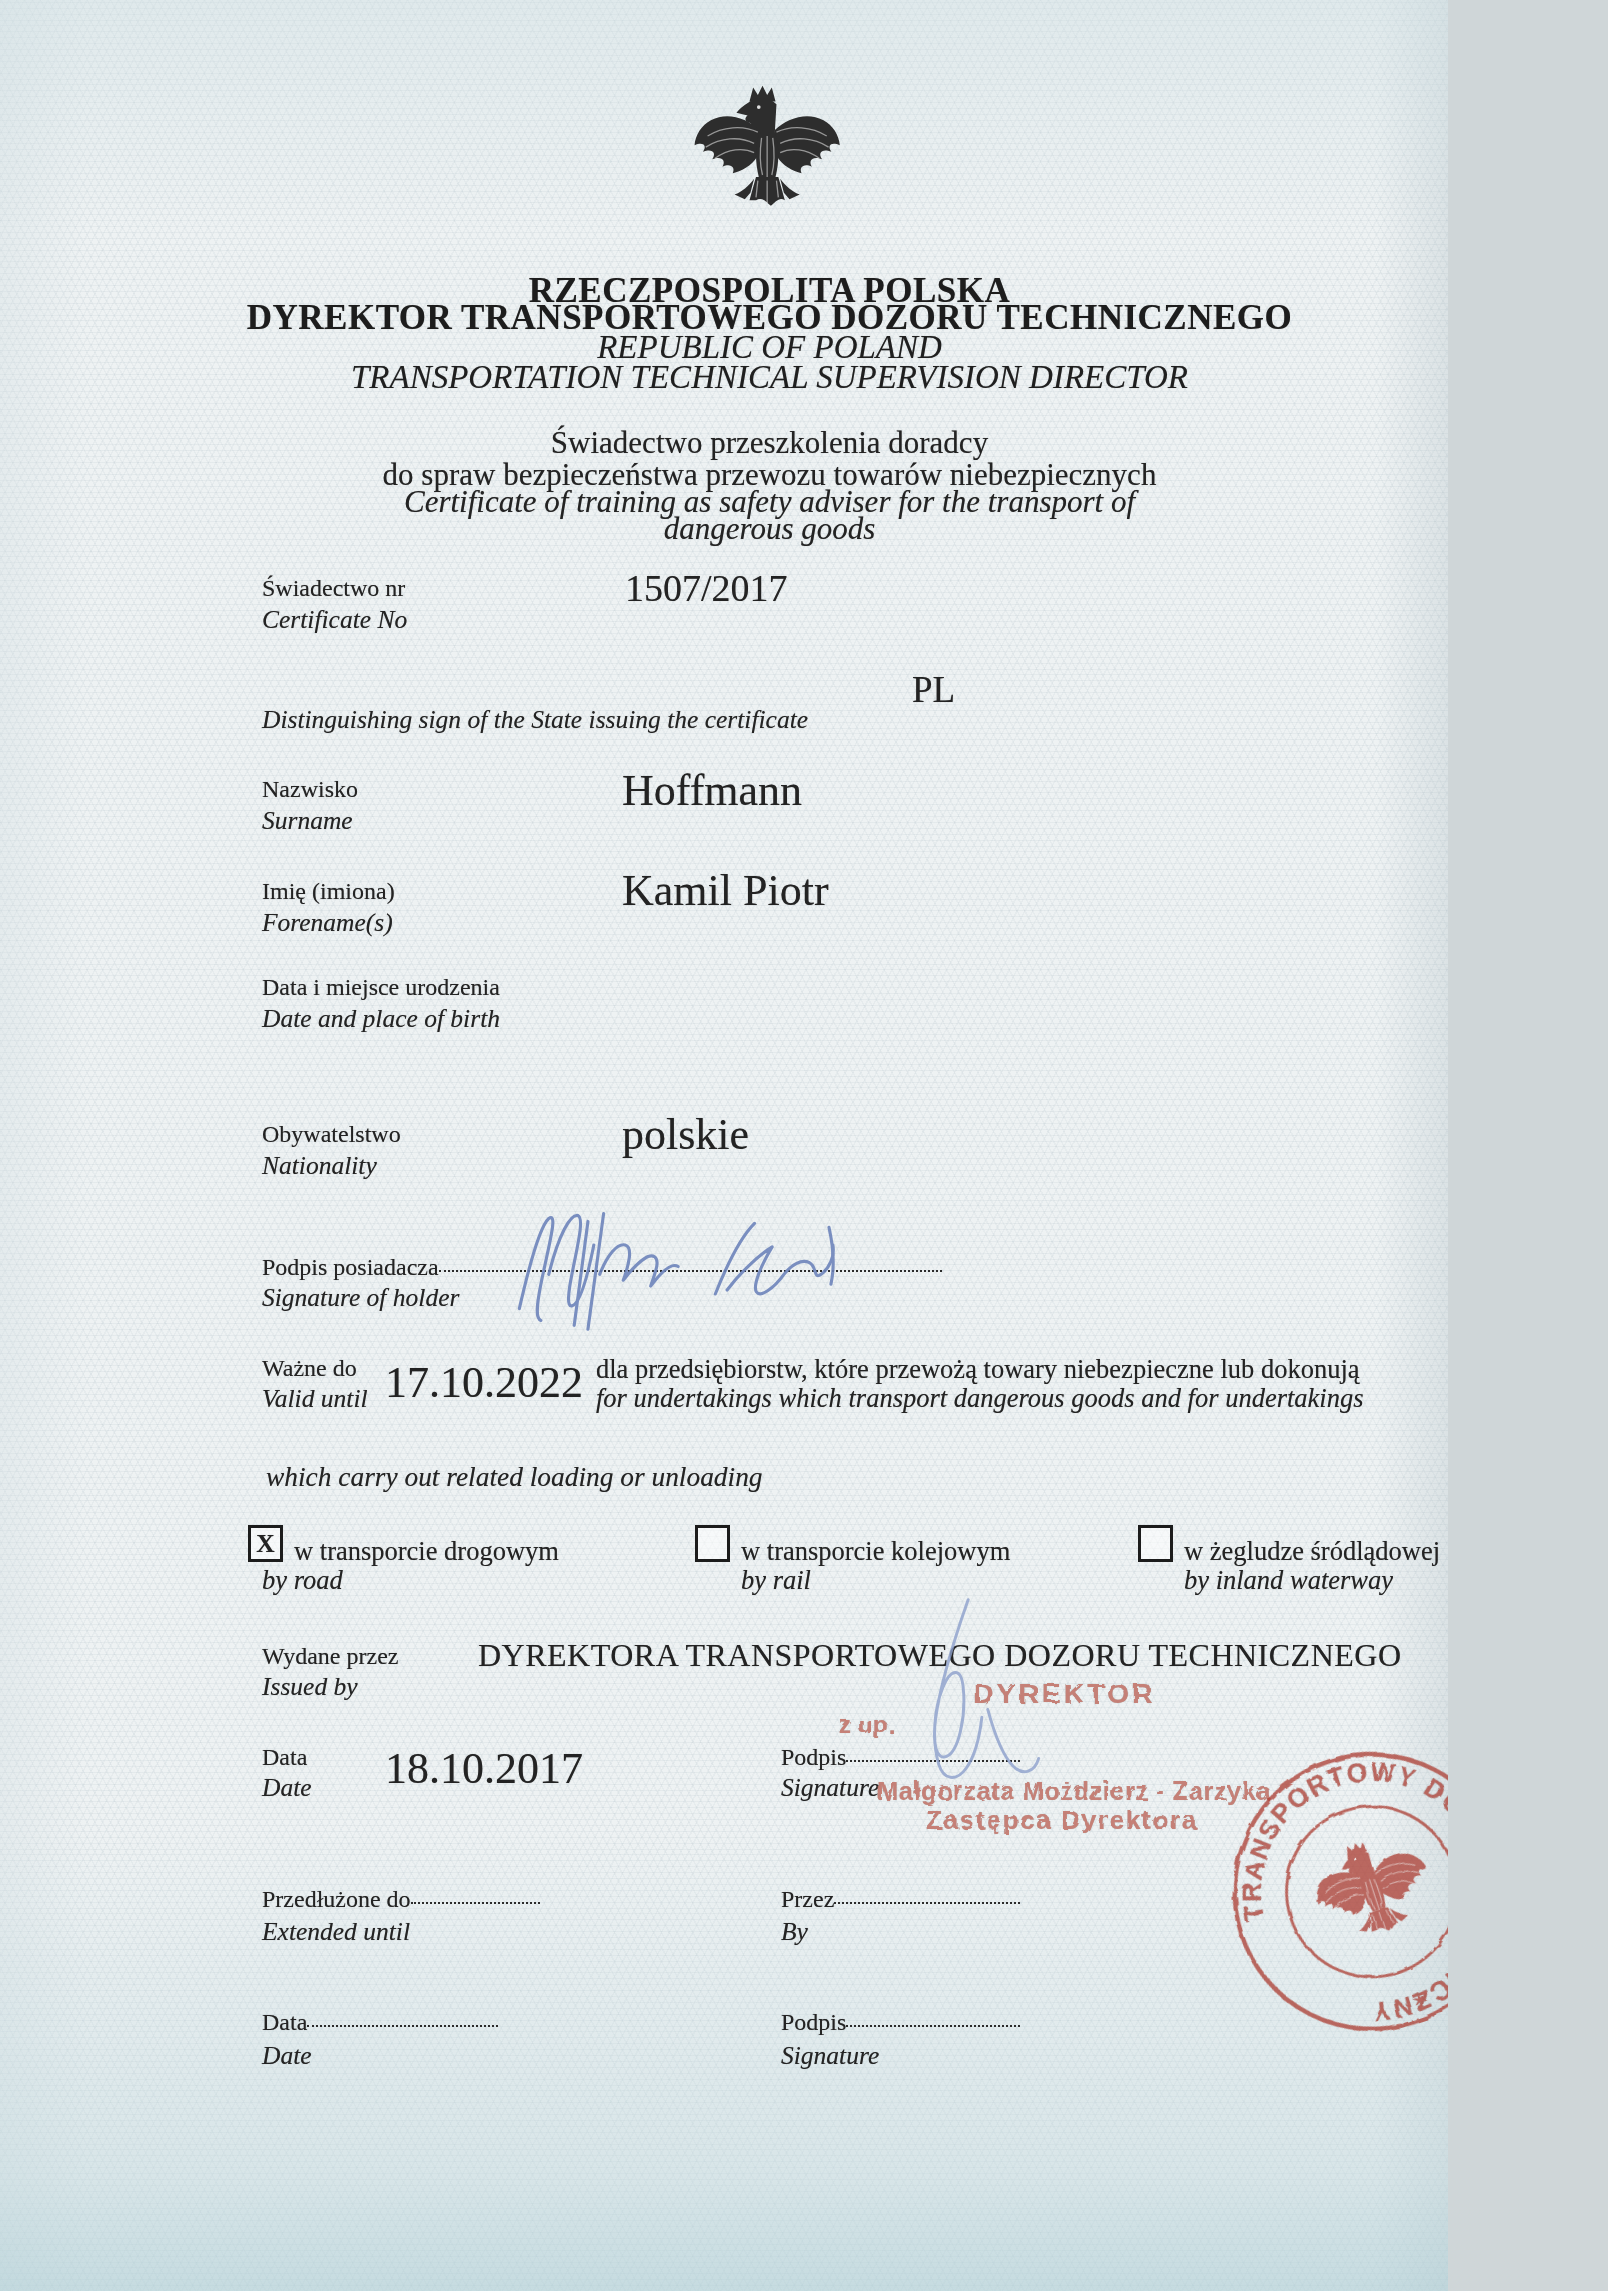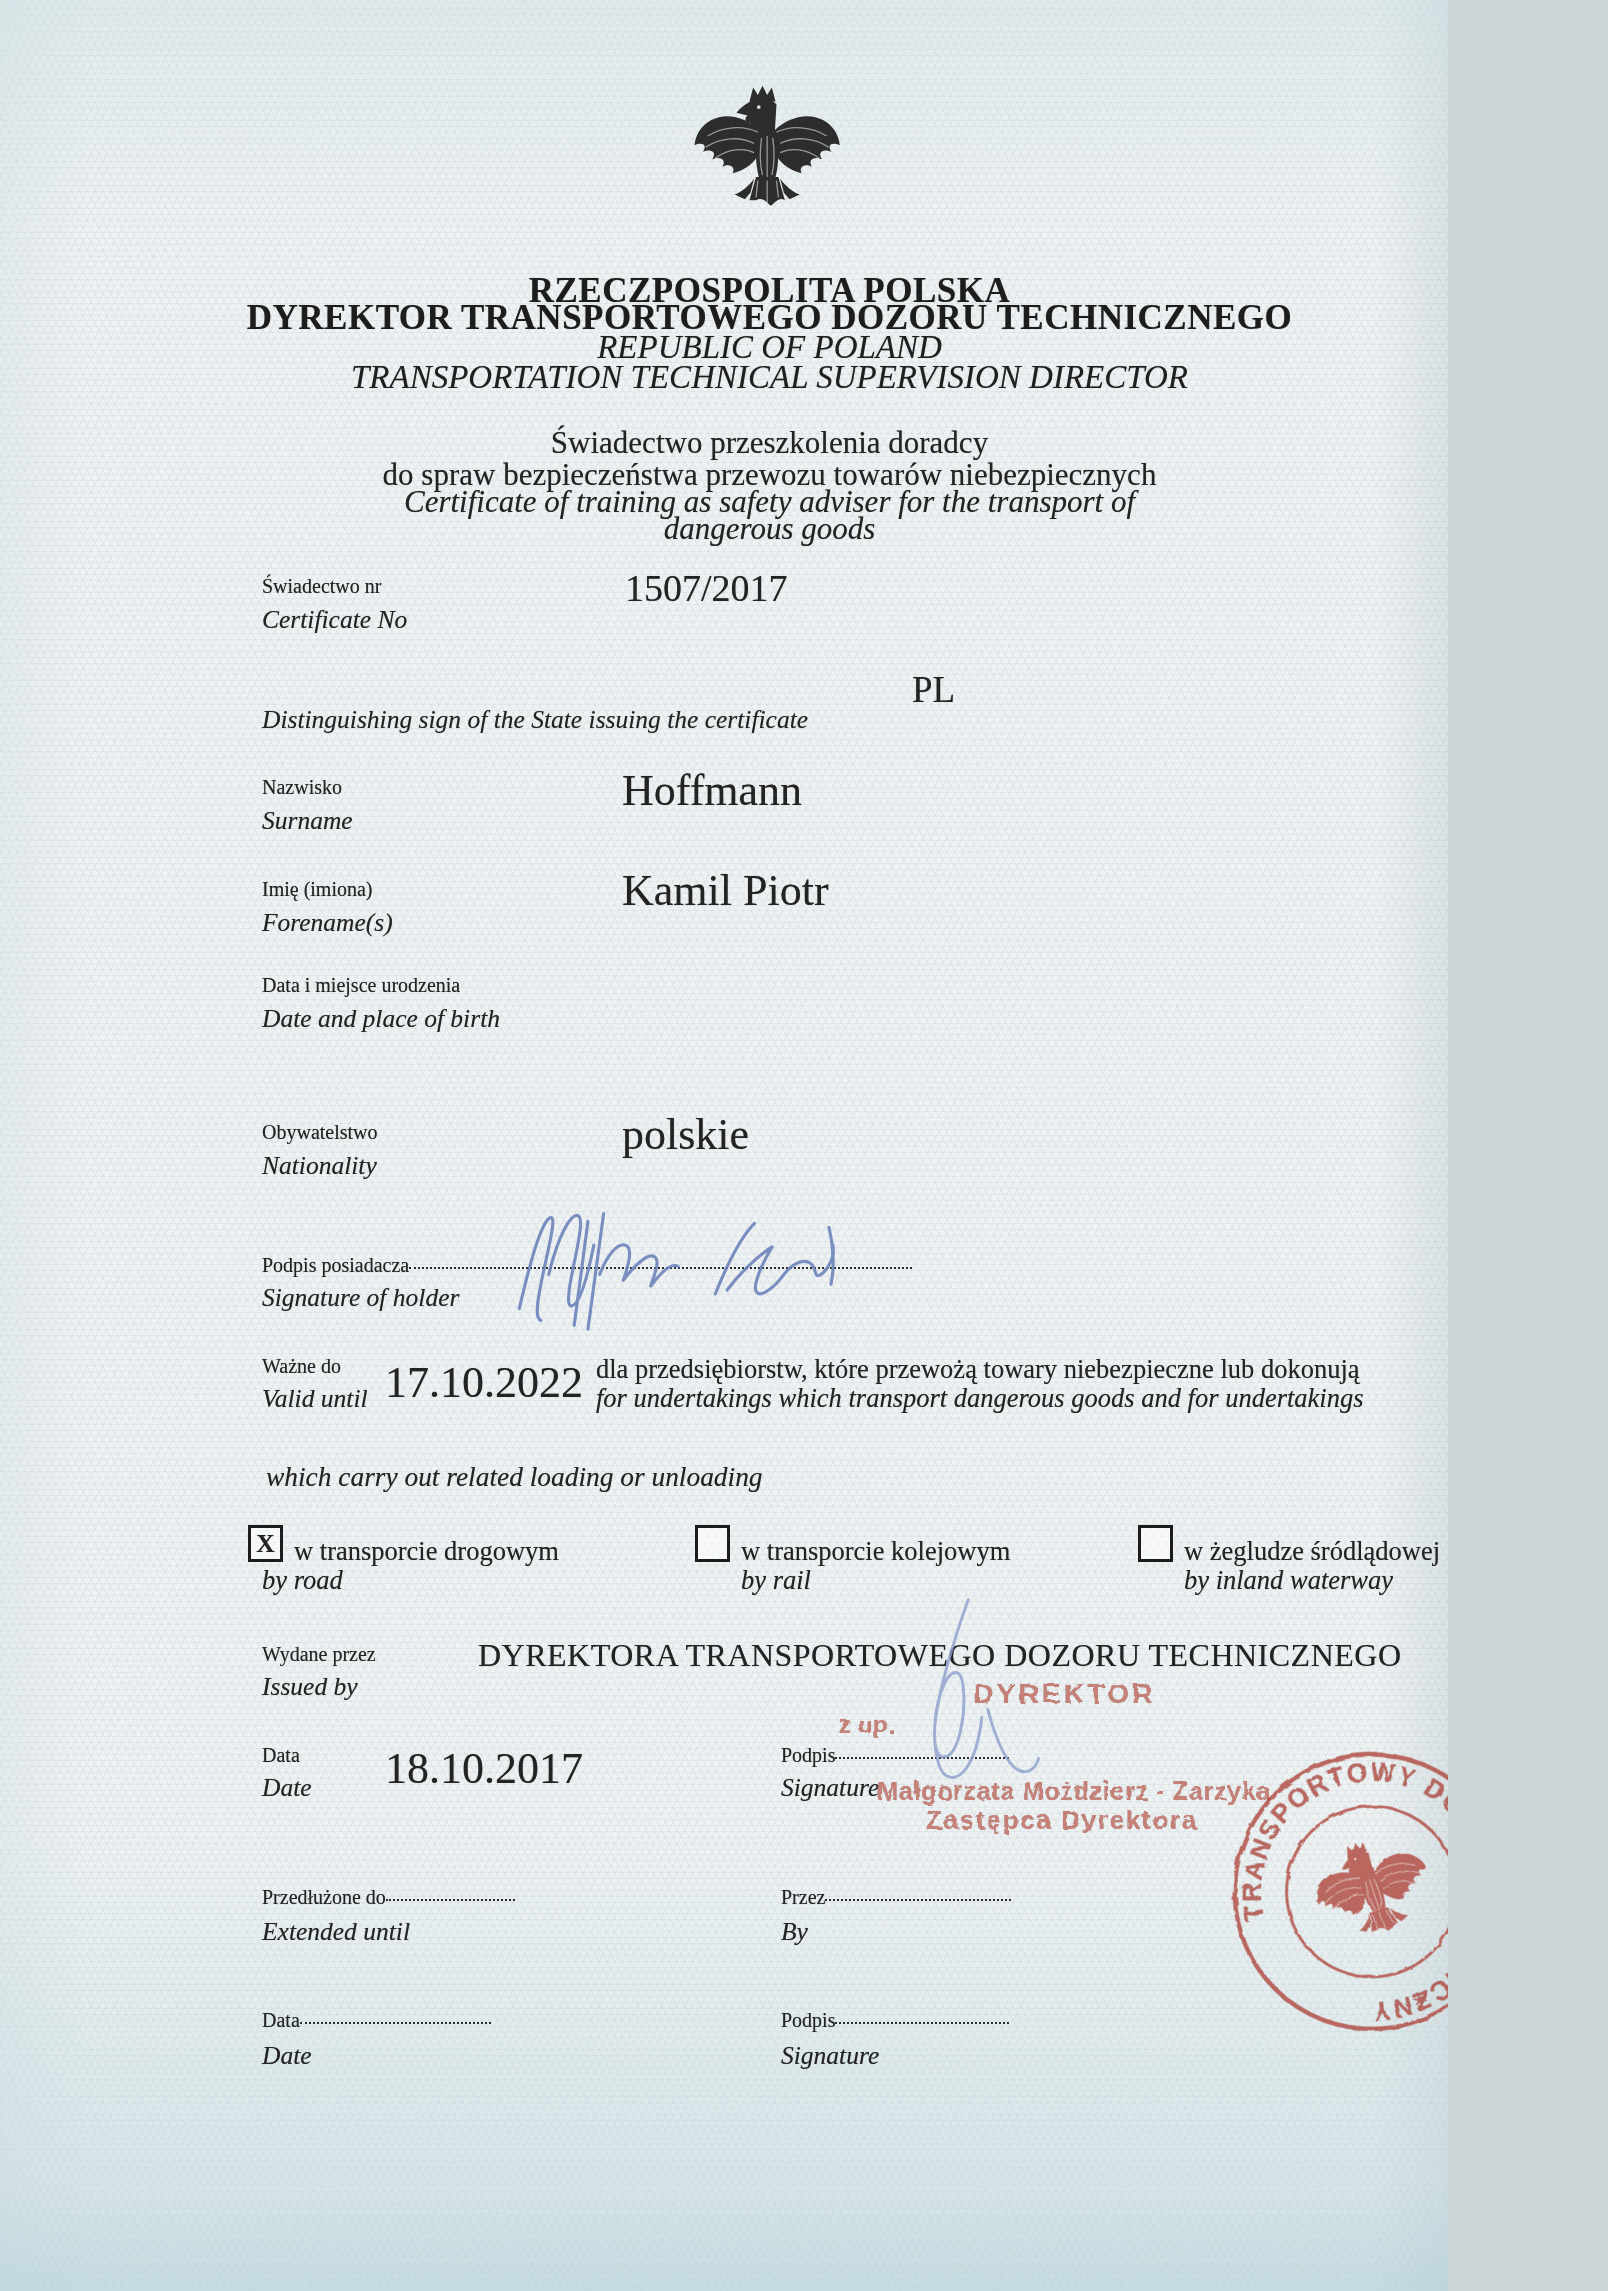--- a/index.html
+++ b/index.html
@@ -16,21 +16,21 @@
       repeating-linear-gradient(62deg, rgba(148,168,180,.09) 0 1.5px, transparent 1.5px 6.9px),
       repeating-linear-gradient(-62deg, rgba(148,168,180,.09) 0 1.5px, transparent 1.5px 6.9px);
     text-shadow:0 0 0.7px rgba(45,45,45,.5);
   }
   .abs{position:absolute;white-space:nowrap;}
   .center{left:0;width:1539px;text-align:center;}
   .hdr-b{font-size:35px;font-weight:bold;letter-spacing:0.5px;color:#1d1d1d;}
   .hdr-i{font-size:33px;font-style:italic;color:#1f1f1f;}
   .sub{font-size:31px;}
   .sub-i{font-size:31px;font-style:italic;}
-  .lab{font-size:20px;}
+  .lab{font-size:24px;}
   .lab-en{font-size:25.5px;font-style:italic;}
   .val{font-size:44px;}
   .val-m{font-size:38px;}
   .val-pl{font-size:37px;}
   .note{font-size:26.5px;}
   .note-i{font-size:26.5px;font-style:italic;}
   .big-note{font-size:27.4px;}
   .big-note-i{font-size:27.4px;font-style:italic;}
   .val-caps{font-size:32px;letter-spacing:0.5px;text-align:right;}
   .dots{display:inline-block;border-bottom:2.9px dotted #2b2b2b;height:2px;margin-bottom:2.9px;}

